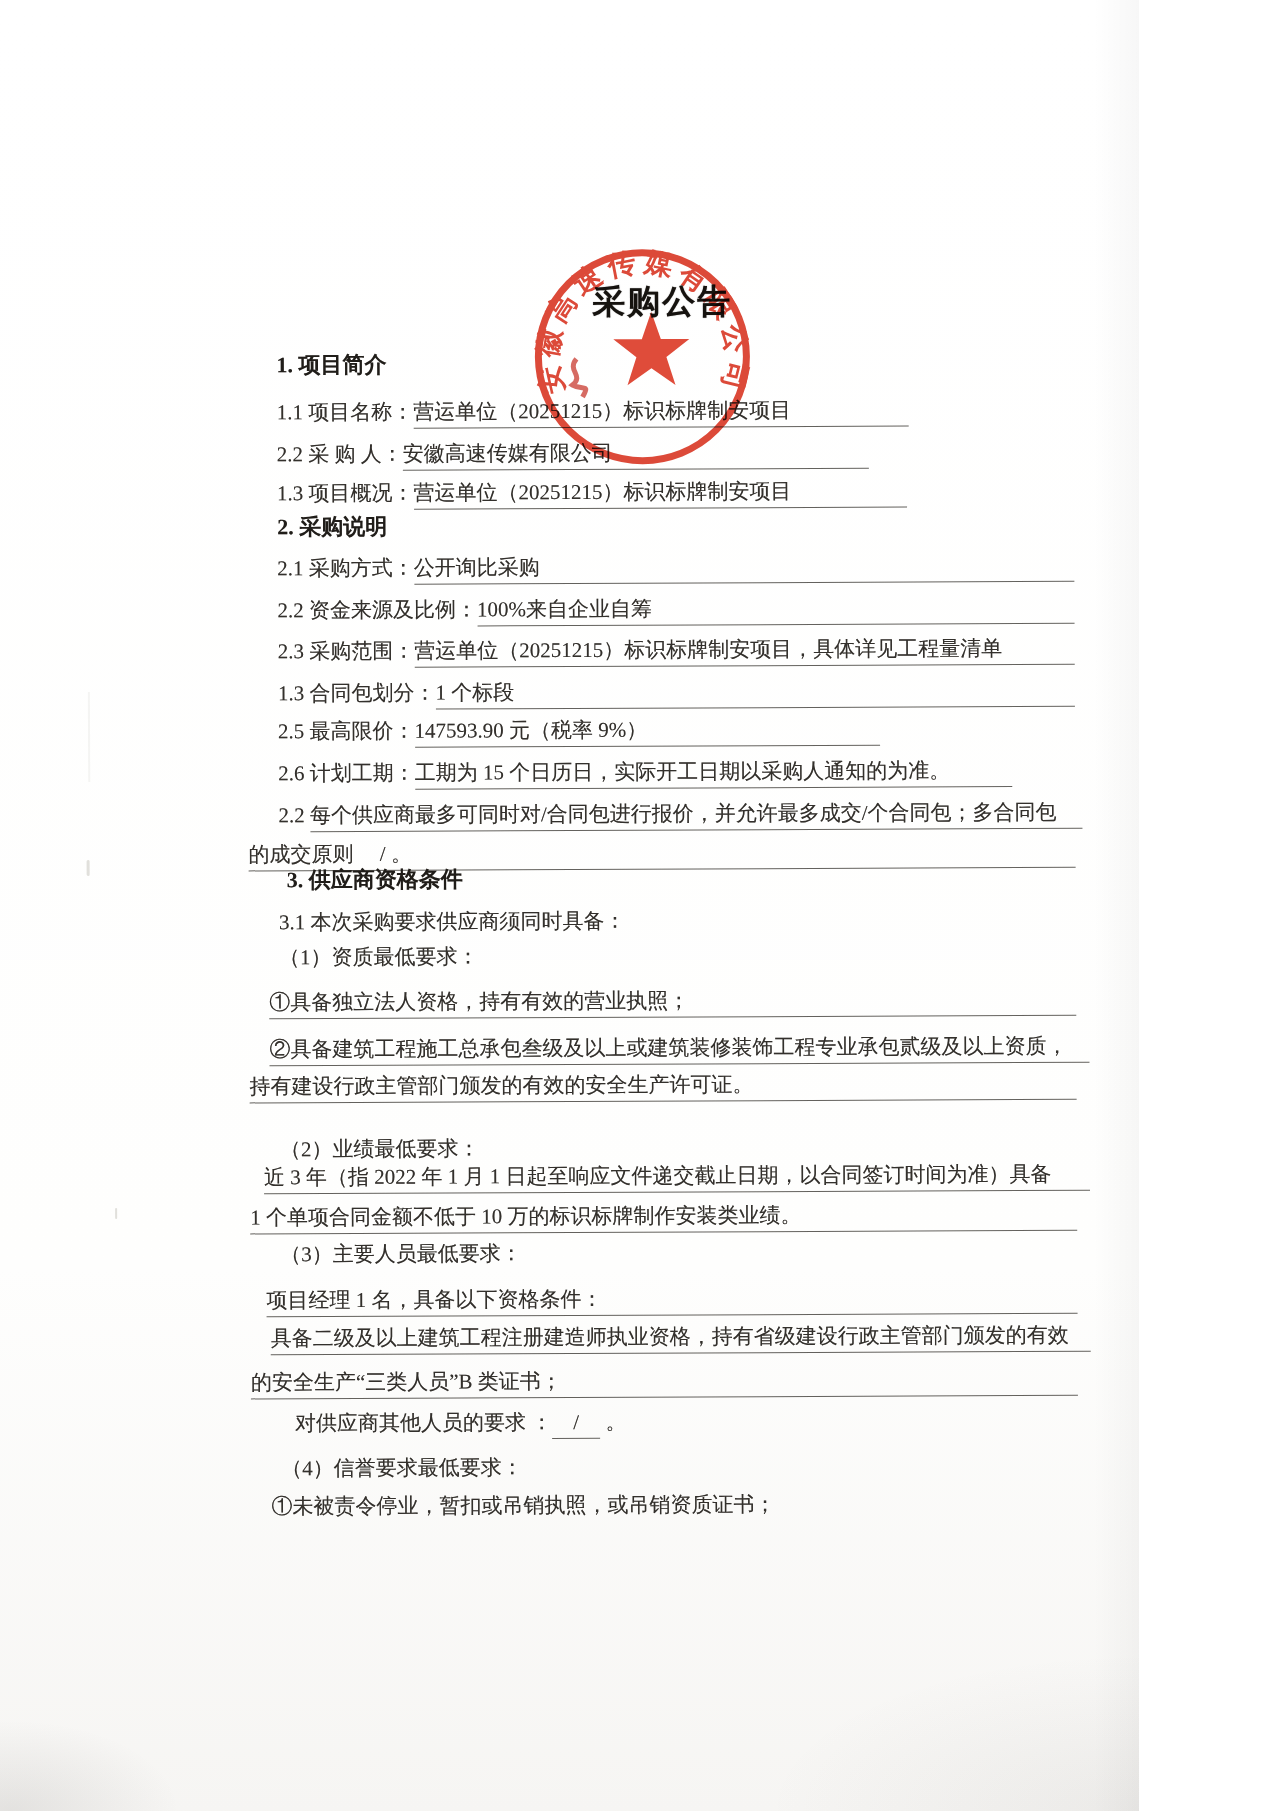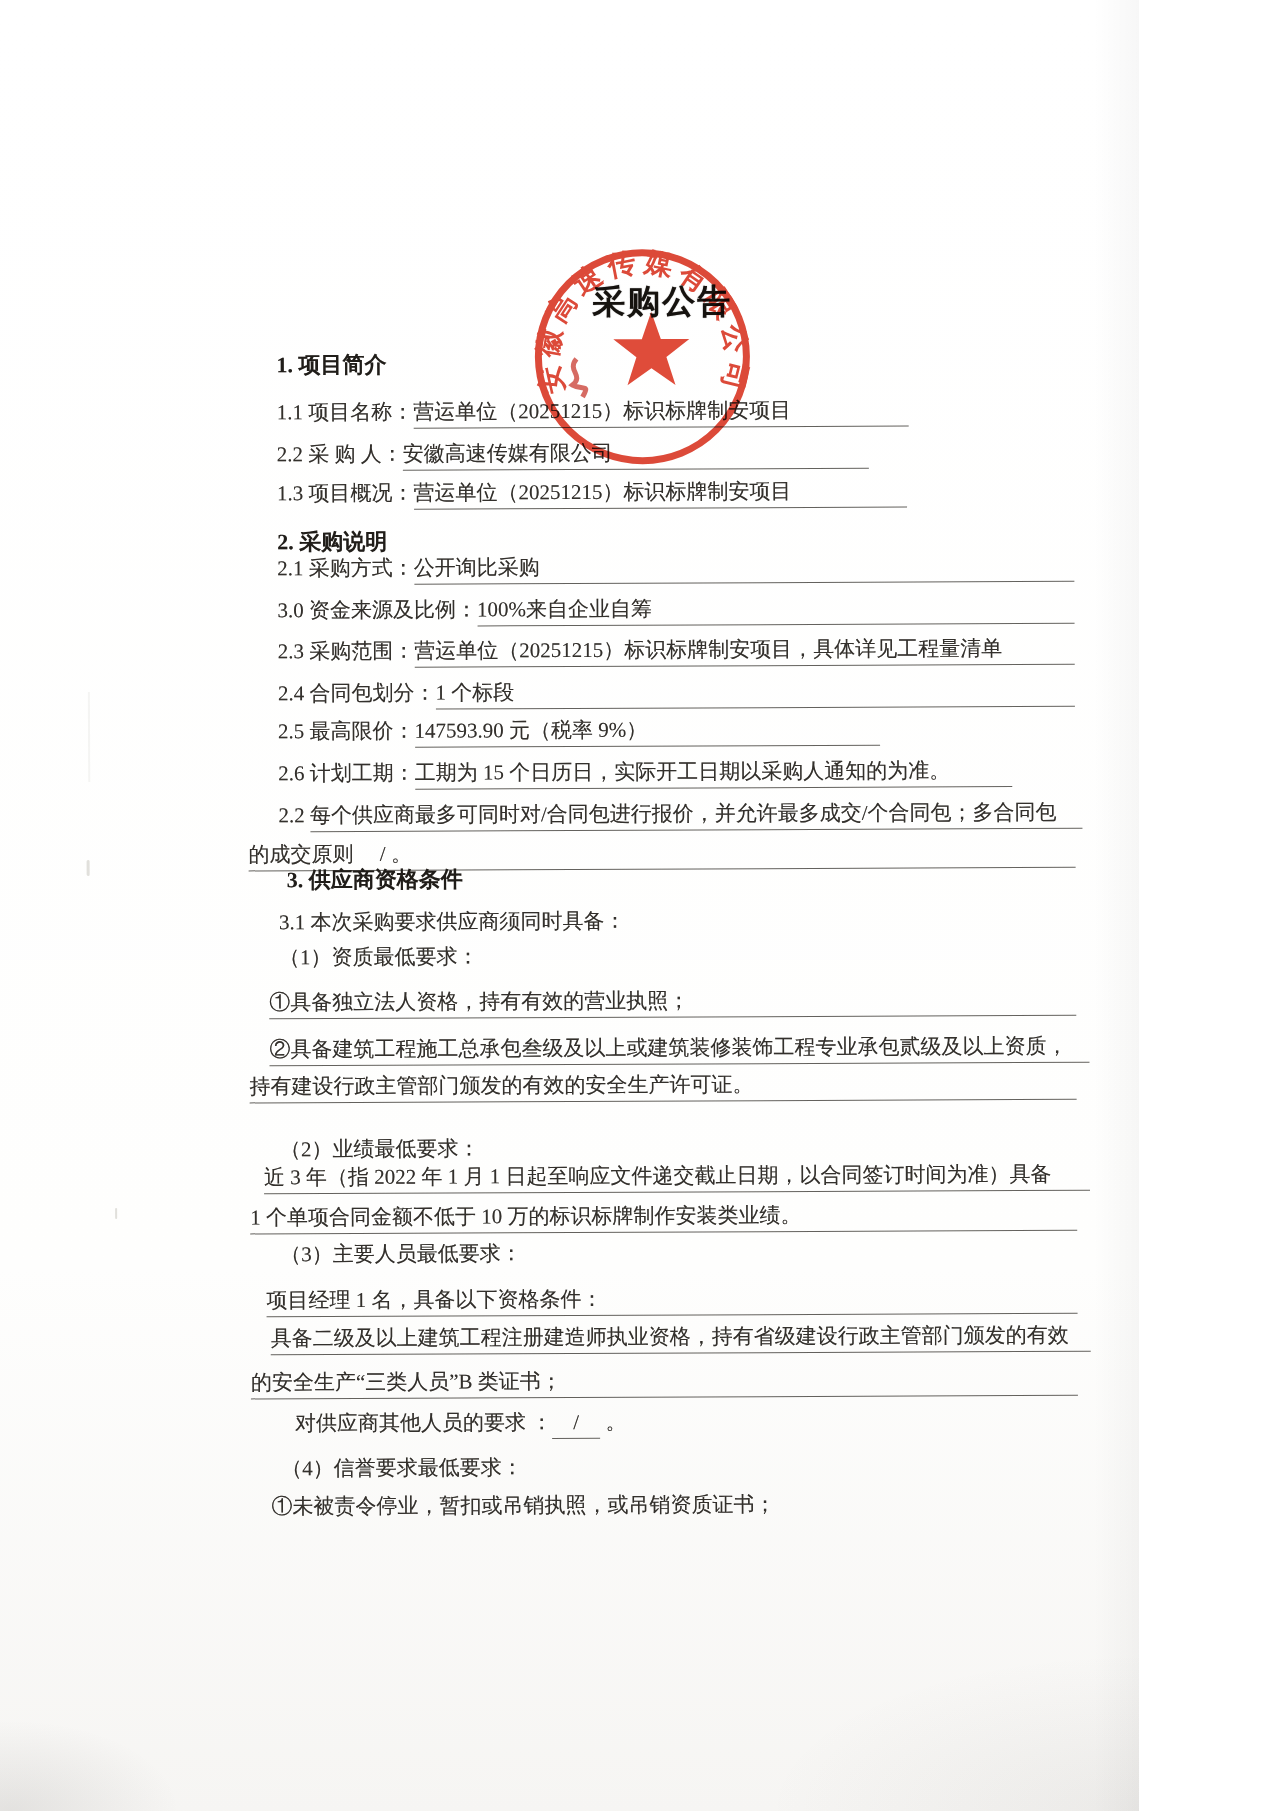--- a/index.html
+++ b/index.html
@@ -45,25 +45,25 @@
 <div class="page">
   <div class="content">
 
     <div class="doc-title">采购公告</div>
 
     <div id="doc-lines">
         <div class="line" style="top: 349px; left: 278px;"><span class="b">1. 项目简介</span></div>
         <div class="line" style="top: 396px; left: 278px; width: 632px;"><span>1.1 项目名称：</span><span class="u g">营运单位（20251215）标识标牌制安项目</span></div>
         <div class="line" style="top: 438px; left: 278px; width: 592px;"><span>2.2 采 购 人：</span><span class="u g">安徽高速传媒有限公司</span></div>
         <div class="line" style="top: 477px; left: 278px; width: 630px;"><span>1.3 项目概况：</span><span class="u g">营运单位（20251215）标识标牌制安项目</span></div>
-        <div class="line" style="top: 511px; left: 278px; margin-top: 15px;"><span class="b">2. 采购说明</span></div>
+        <div class="line" style="top: 511px; left: 278px;"><span class="b">2. 采购说明</span></div>
         <div class="line" style="top: 552px; left: 278px; width: 797px;"><span>2.1 采购方式：</span><span class="u g">公开询比采购</span></div>
-        <div class="line" style="top: 594px; left: 278px; width: 797px;"><span>3.0 资金来源及比例：</span><span class="u g">100%来自企业自筹</span></div>
+        <div class="line" style="top: 594px; left: 278px; width: 797px;"><span>2.2 资金来源及比例：</span><span class="u g">100%来自企业自筹</span></div>
         <div class="line" style="top: 635px; left: 278px; width: 797px;"><span>2.3 采购范围：</span><span class="u g">营运单位（20251215）标识标牌制安项目，具体详见工程量清单</span></div>
-        <div class="line" style="top: 677px; left: 278px; width: 797px;"><span>2.4 合同包划分：</span><span class="u g">1 个标段</span></div>
+        <div class="line" style="top: 677px; left: 278px; width: 797px;"><span>1.3 合同包划分：</span><span class="u g">1 个标段</span></div>
         <div class="line" style="top: 715px; left: 278px; width: 602px;"><span>2.5 最高限价：</span><span class="u g">147593.90 元（税率 9%）</span></div>
         <div class="line" style="top: 757px; left: 278px; width: 734px;"><span>2.6 计划工期：</span><span class="u g">工期为 15 个日历日，实际开工日期以采购人通知的为准。</span></div>
         <div class="line" style="top: 799px; left: 278px; width: 804px;"><span>2.2 </span><span class="u g">每个供应商最多可同时对/合同包进行报价，并允许最多成交/个合同包；多合同包</span></div>
         <div class="line" style="top: 838px; left: 248px; width: 827px;"><span class="u g">的成交原则　 / 。</span></div>
         <div class="line" style="top: 864px; left: 278px; margin-left: 8px;"><span class="b">3. 供应商资格条件</span></div>
         <div class="line" style="top: 906px; left: 278px;"><span>3.1 本次采购要求供应商须同时具备：</span></div>
         <div class="line" style="top: 941px; left: 278px;"><span>（1）资质最低要求：</span></div>
         <div class="line" style="top: 986px; left: 268px; width: 807px;"><span class="u g">①具备独立法人资格，持有有效的营业执照；</span></div>
         <div class="line" style="top: 1033px; left: 268px; width: 820px;"><span class="u g">②具备建筑工程施工总承包叁级及以上或建筑装修装饰工程专业承包贰级及以上资质，</span></div>
         <div class="line" style="top: 1070px; left: 248px; width: 827px;"><span class="u g">持有建设行政主管部门颁发的有效的安全生产许可证。</span></div>

